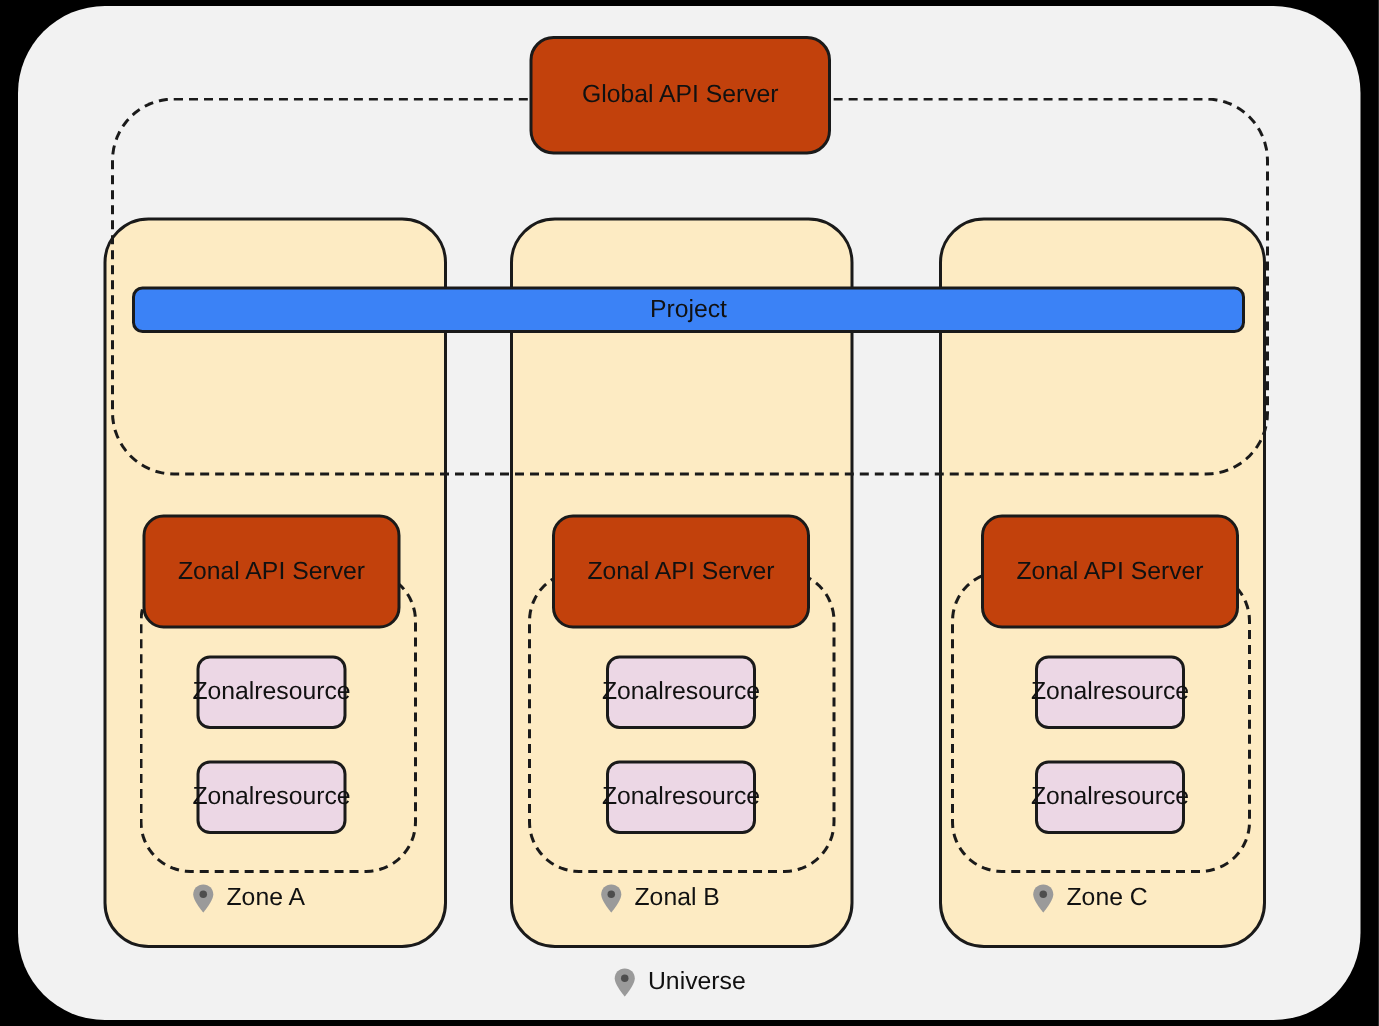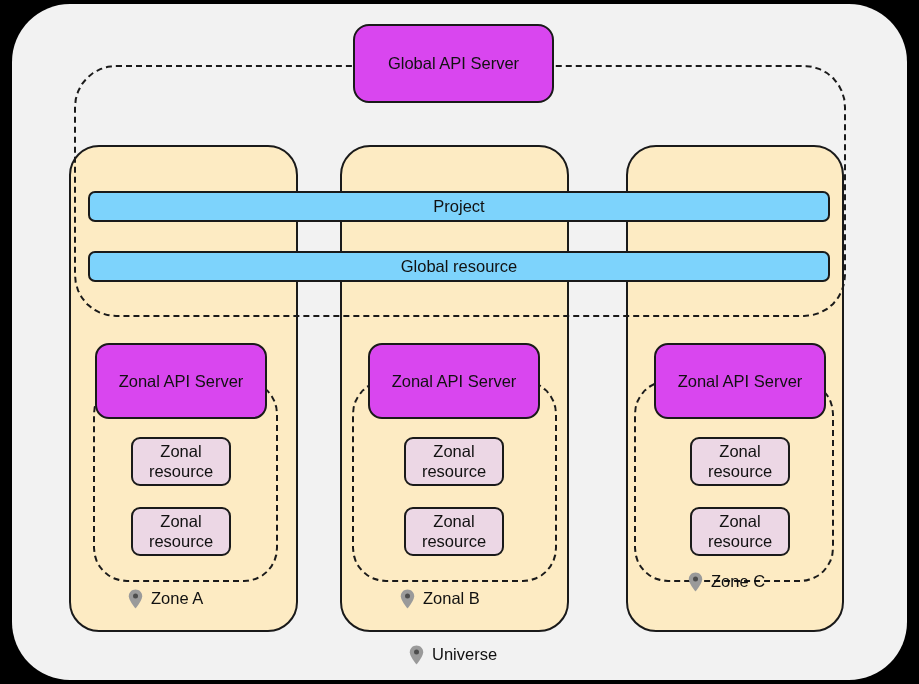--- a/index.html
+++ b/index.html
@@ -67,37 +67,37 @@
   .zonal-region-a { left: 93px;  width: 185px; }
   .zonal-region-b { left: 352px; width: 205px; }
   .zonal-region-c { left: 634px; width: 200px; }
 
   
   .global-bar {
     position: absolute;
     left: 88px;
     width: 742px;
     height: 31px;
-    background: #7dd3fc;
+    background: #3b82f6;
     border: 2px solid #1a1a1a;
     border-radius: 7px;
     box-sizing: border-box;
     display: flex;
     align-items: center;
     justify-content: center;
     font-size: 16.5px;
     color: #111111;
   }
   .bar-project  { top: 191px; }
   .bar-resource { top: 251px; }
 
   
   .api-box {
     position: absolute;
-    background: #d946ef;
+    background: #c2410c;
     border: 2px solid #1a1a1a;
     border-radius: 14px;
     box-sizing: border-box;
     display: flex;
     align-items: center;
     justify-content: center;
     font-size: 16.5px;
     color: #111111;
     text-align: center;
   }
@@ -115,21 +115,20 @@
   
   .zonal-res {
     position: absolute;
     width: 100px;
     height: 49px;
     background: #ecd7e5;
     border: 2px solid #1a1a1a;
     border-radius: 9px;
     box-sizing: border-box;
     display: flex;
-    flex-direction: column;
     align-items: center;
     justify-content: center;
     font-size: 16.5px;
     line-height: 1.17;
     color: #111111;
     text-align: center;
   }
   .res-a1 { left: 131px; top: 437px; }
   .res-a2 { left: 131px; top: 507px; }
   .res-b1 { left: 404px; top: 437px; }
@@ -142,44 +141,41 @@
     position: absolute;
     display: flex;
     align-items: flex-start;
     gap: 8px;
     font-size: 16.5px;
     color: #111111;
     white-space: nowrap;
   }
   .label-zone-a   { left: 128px; top: 589px; }
   .label-zone-b   { left: 400px; top: 589px; }
-  .label-zone-c   { left: 688px; top: 572px; }
+  .label-zone-c   { left: 688px; top: 589px; }
   .label-universe { left: 409px; top: 645px; }
 
   .pin-icon { width: 15px; height: 20px; display: block; flex: 0 0 auto; }
 </style>
 </head>
 <body>
 
 <div id="canvas">
 
   <div class="universe-panel"></div>
 
   <div class="zone zone-a"></div>
   <div class="zone zone-b"></div>
   <div class="zone zone-c"></div>
 
   <div class="global-region"></div>
 
   <div class="global-bar bar-project">
     <span>Project</span>
   </div>
-  <div class="global-bar bar-resource">
-    <span>Global resource</span>
-  </div>
 
   <div class="api-box global-api">
     <span>Global API Server</span>
   </div>
 
   <div class="zonal-region zonal-region-a"></div>
   <div class="zonal-region zonal-region-b"></div>
   <div class="zonal-region zonal-region-c"></div>
 
   <div class="api-box zonal-api-a">

